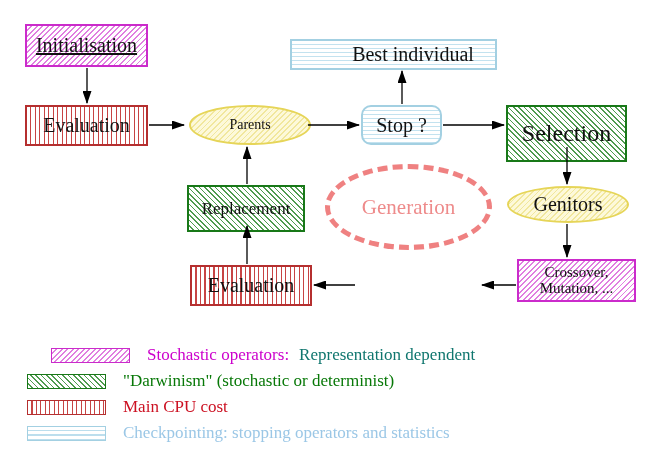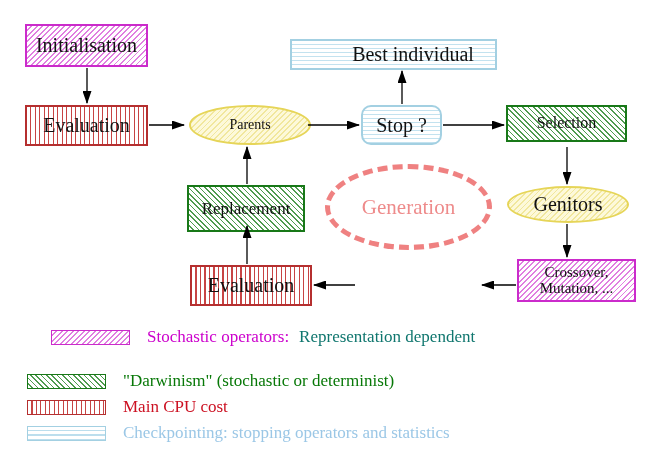--- a/index.html
+++ b/index.html
@@ -26,44 +26,44 @@
   }
   .stripe-cyan{
     border:2px solid #a3d0e2;
     background:repeating-linear-gradient(180deg,#ffffff 0px,#ffffff 2.7px,#c3e2ef 2.7px,#c3e2ef 4px);
   }
   .ellipse-yellow{
     border:2px solid #e6d558;border-radius:50%;
     background:repeating-linear-gradient(135deg,#fdf9da 0px,#fdf9da 2.7px,#f1e79d 2.7px,#f1e79d 4px);
   }
   
-  .n-init{left:25px;top:24px;width:123px;height:43px;font-size:20px;}
+  .n-init{left:25px;top:24px;width:123px;height:43px;font-size:20px;text-decoration:underline;}
   .n-eval-top{left:25px;top:105px;width:123px;height:41px;font-size:20px;}
   .n-parents{left:189px;top:105px;width:122px;height:40px;font-size:14px;}
   .n-best{left:290px;top:39px;width:207px;height:31px;font-size:20px;padding-left:39px;}
   .n-stop{left:361px;top:105px;width:81px;height:40px;font-size:20px;border-radius:10px;}
-  .n-selection{left:506px;top:105px;width:121px;height:37px;font-size:16px;}
+  .n-selection{left:506px;top:105px;width:121px;height:57px;font-size:24px;}
   .n-replacement{left:187px;top:185px;width:118px;height:47px;font-size:17px;}
   .n-generation{
     left:325px;top:164px;width:167px;height:86px;font-size:21px;
     border:5px dashed #ef8181;border-radius:50%;color:#ee8b8b;background:transparent;
   }
   .n-genitors{left:507px;top:186px;width:122px;height:37px;font-size:20px;}
   .n-crossover{left:517px;top:259px;width:119px;height:43px;font-size:15px;flex-direction:column;}
   .n-offspring{left:356px;top:266px;width:124px;height:37px;font-size:20px;}
   .n-eval-bottom{left:190px;top:265px;width:122px;height:41px;font-size:20px;}
   
   #arrows{position:absolute;left:0;top:0;width:662px;height:471px;z-index:2;pointer-events:none;}
   #arrows line{stroke:#000;stroke-width:1.3px;}
   
   .legend-row{position:absolute;left:27px;height:18px;display:flex;align-items:center;font-size:17px;}
   .legend-row .swatch{width:79px;height:15px;box-sizing:border-box;flex:0 0 79px;border-width:1.5px;}
   .legend-row .swatch.stripe-cyan{background:repeating-linear-gradient(180deg,#ffffff 0px,#ffffff 2.8px,#bcdeed 2.8px,#bcdeed 4.4px);}
   .legend-row .ltext{margin-left:17px;white-space:nowrap;}
-  .lr1{top:328px;padding-left:24px;}
+  .lr1{top:346px;padding-left:24px;}
   .lr2{top:372px;}
   .lr3{top:398px;}
   .lr4{top:424px;}
   .t-magenta{color:#cc00cc;}
   .t-yellow{color:#0f766e;margin-left:10px;}
   .t-green{color:#077807;}
   .t-red{color:#cc1122;}
   .t-cyan{color:#9bc7e6;}
 </style>
 </head>

